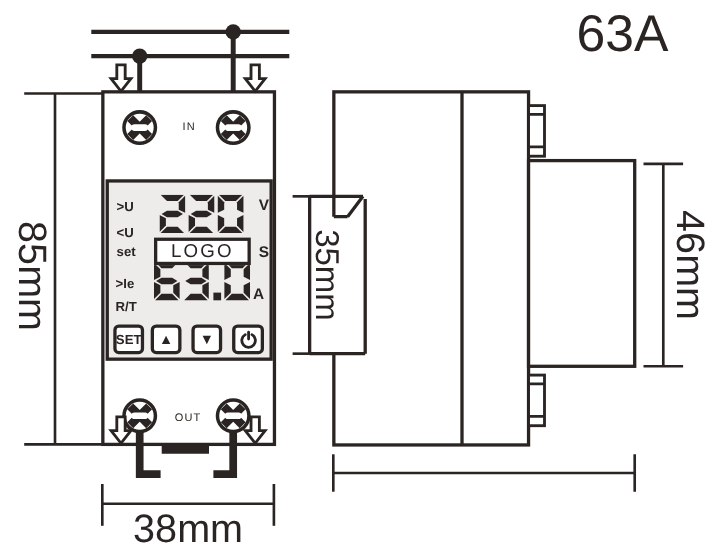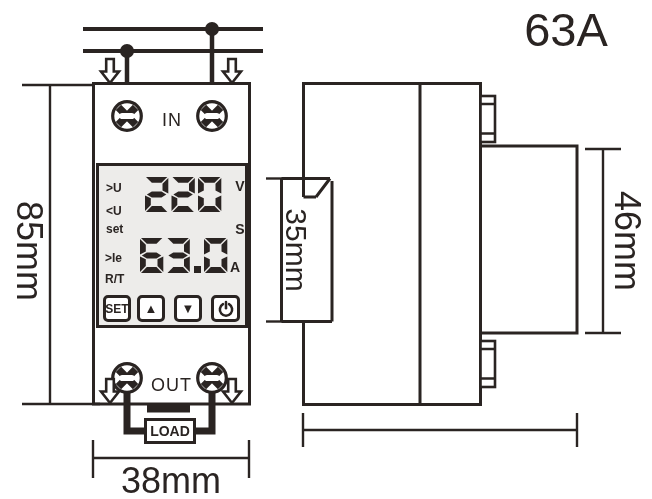--- a/index.html
+++ b/index.html
@@ -19,21 +19,21 @@
   .unit{position:absolute;font-weight:bold;font-size:14px;width:16px;height:14px;line-height:14px;text-align:center;}
   .logobox{position:absolute;left:140px;top:216px;width:88px;height:25px;box-sizing:border-box;
            background:#fff;border:3px solid var(--line);display:flex;align-items:center;justify-content:center;
            font-size:17px;letter-spacing:2px;}
   .btn{position:absolute;top:295px;height:27px;box-sizing:border-box;background:#fff;
        border:3px solid var(--line);border-radius:5px;display:flex;align-items:center;justify-content:center;
        font-weight:bold;font-size:12px;color:var(--line);}
   .loadbox{position:absolute;left:144px;top:418px;width:52px;height:26px;box-sizing:border-box;
            background:#fff;border:3.5px solid var(--line);display:flex;align-items:center;justify-content:center;
            font-weight:bold;font-size:14px;}
-  .small-cap{font-size:18px;letter-spacing:1px;}
+  .small-cap{font-size:10px;letter-spacing:1px;}
 </style>
 </head>
 <body>
 
 <div class="stage">
 
   <svg class="art" width="652" height="499" viewBox="0 0 652 499">
     <g stroke="#2a2422" fill="none">
 
       <path d="M83,29 H263" stroke-width="4"></path>
@@ -179,36 +179,36 @@
       <polygon points="87.3,18.4 87.3,33.9 81.5,28.1 81.5,21.3" fill="#2a2422"></polygon>
       <polygon points="65.0,34.9 70.8,29.1 80.5,29.1 86.3,34.9" fill="#2a2422"></polygon>
       <polygon points="64.0,18.4 69.8,21.3 69.8,28.1 64.0,33.9" fill="#2a2422"></polygon>
       <polygon points="64.0,1.0 69.8,6.8 69.8,13.6 64.0,16.5" fill="#2a2422"></polygon>
     </svg>
 
   <div class="unit" style="left:232px;top:179px;">V</div>
   <div class="unit" style="left:232px;top:222px;">S</div>
   <div class="unit" style="left:227px;top:260px;">A</div>
 
+  <div class="logobox">
+    <span>LOGO</span>
+  </div>
 
   <div class="btn" style="left:103px;width:28px;">
     <span>SET</span>
   </div>
   <div class="btn" style="left:137px;width:28px;font-size:13px;">
     <span>▲</span>
   </div>
   <div class="btn" style="left:174px;width:28px;font-size:13px;">
     <span>▼</span>
   </div>
   <div class="btn" style="left:211px;width:29px;">
     <svg width="18" height="18" viewBox="0 0 24 24">
       <g stroke="#2a2422" stroke-width="3.4" fill="none" stroke-linecap="round">
         <path d="M8,5.6 A8.2,8.2 0 1 0 16,5.6"></path>
         <path d="M12,2.6 V11"></path>
       </g>
     </svg>
   </div>
 
-  <div class="loadbox">
-    <span>LOAD</span>
-  </div>
 
 </div>
 
 </body></html>

